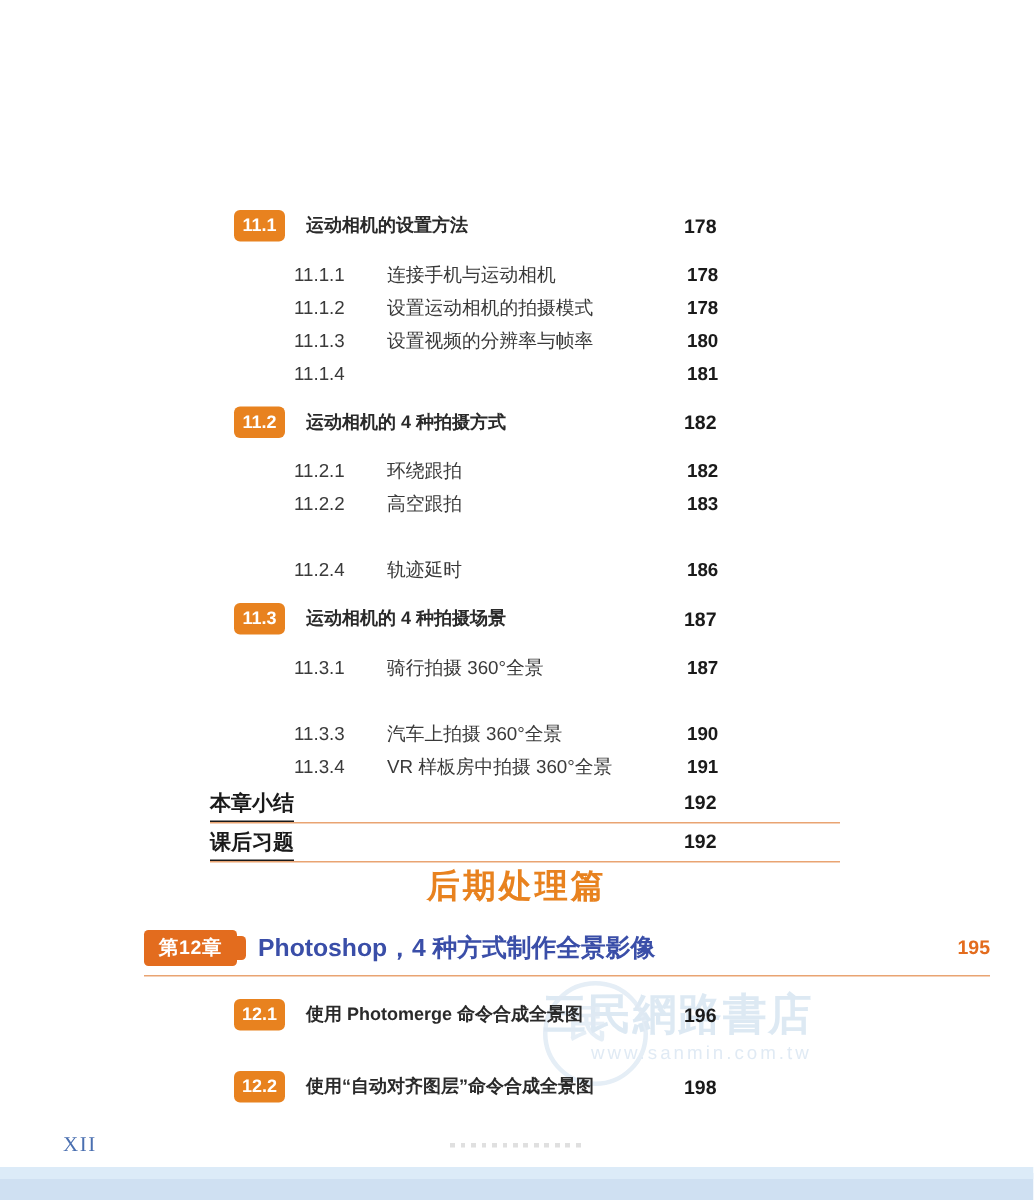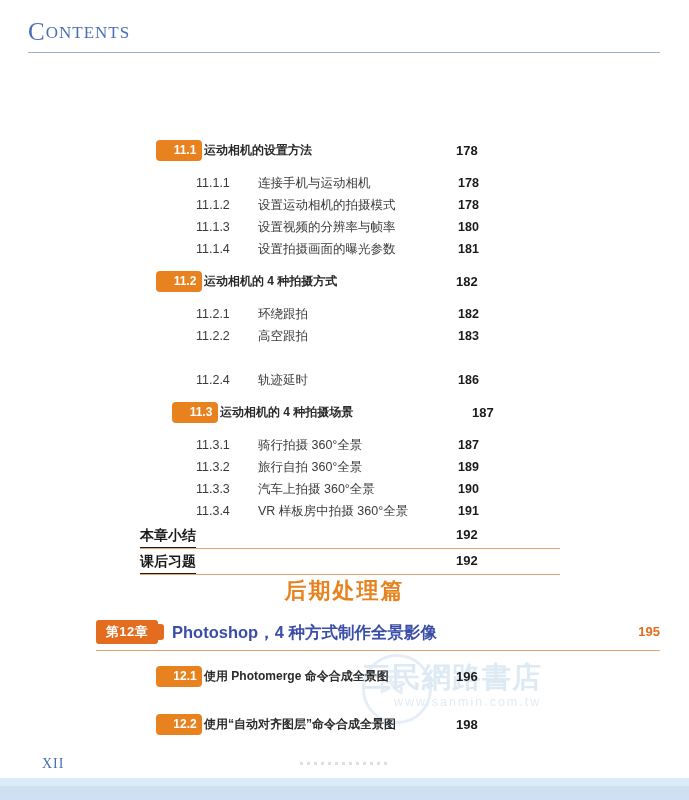--- a/index.html
+++ b/index.html
@@ -123,21 +123,20 @@
     top: 0;
     width: 34px;
     height: 21px;
     background: #e8821f;
     border-radius: 4px;
     color: #fff;
     font-size: 12px;
     font-weight: bold;
     text-align: center;
     line-height: 21px;
-    padding-left: 12px;
   }
   .sec-title {
     position: absolute;
     left: 48px;
     top: 0;
     height: 21px;
     line-height: 21px;
     font-size: 12px;
     font-weight: bold;
     color: #2a2a2a;
@@ -307,24 +306,20 @@
     height: 3px;
     background: repeating-linear-gradient(to right, #d8d8d8 0 3px, transparent 3px 7px);
     opacity: 0.8;
   }
 </style>
 </head>
 <body>
 
 <div class="page">
 
-  <div class="header">
-    <div class="contents-word"><span class="cap">C</span><span>ONTENTS</span></div>
-    <div class="header-rule"></div>
-  </div>
 
 
   <div class="sec" style="left:156px; top:140px; width:400px;">
     <div class="sec-badge">11.1</div>
     <div class="sec-title">运动相机的设置方法</div>
     <div class="sec-page" style="left:300px;">178</div>
   </div>
 
   <div class="sub" style="left:196px; top:174px; width:360px;">
     <div class="sub-num">11.1.1</div>
@@ -336,21 +331,20 @@
     <div class="sub-title">设置运动相机的拍摄模式</div>
     <div class="sub-page" style="left:262px;">178</div>
   </div>
   <div class="sub" style="left:196px; top:218px; width:360px;">
     <div class="sub-num">11.1.3</div>
     <div class="sub-title">设置视频的分辨率与帧率</div>
     <div class="sub-page" style="left:262px;">180</div>
   </div>
   <div class="sub" style="left:196px; top:240px; width:360px;">
     <div class="sub-num">11.1.4</div>
-    <div class="sub-title">设置拍摄画面的曝光参数</div>
     <div class="sub-page" style="left:262px;">181</div>
   </div>
 
   <div class="sec" style="left:156px; top:271px; width:400px;">
     <div class="sec-badge">11.2</div>
     <div class="sec-title">运动相机的 4 种拍摄方式</div>
     <div class="sec-page" style="left:300px;">182</div>
   </div>
 
   <div class="sub" style="left:196px; top:305px; width:360px;">
@@ -362,35 +356,30 @@
     <div class="sub-num">11.2.2</div>
     <div class="sub-title">高空跟拍</div>
     <div class="sub-page" style="left:262px;">183</div>
   </div>
   <div class="sub" style="left:196px; top:371px; width:360px;">
     <div class="sub-num">11.2.4</div>
     <div class="sub-title">轨迹延时</div>
     <div class="sub-page" style="left:262px;">186</div>
   </div>
 
-  <div class="sec" style="left:156px; top:402px; width:400px;margin-left:16px;">
+  <div class="sec" style="left:156px; top:402px; width:400px;">
     <div class="sec-badge">11.3</div>
     <div class="sec-title">运动相机的 4 种拍摄场景</div>
     <div class="sec-page" style="left:300px;">187</div>
   </div>
 
   <div class="sub" style="left:196px; top:436px; width:360px;">
     <div class="sub-num">11.3.1</div>
     <div class="sub-title">骑行拍摄 360°全景</div>
     <div class="sub-page" style="left:262px;">187</div>
-  </div>
-  <div class="sub" style="left:196px; top:458px; width:360px;">
-    <div class="sub-num">11.3.2</div>
-    <div class="sub-title">旅行自拍 360°全景</div>
-    <div class="sub-page" style="left:262px;">189</div>
   </div>
   <div class="sub" style="left:196px; top:480px; width:360px;">
     <div class="sub-num">11.3.3</div>
     <div class="sub-title">汽车上拍摄 360°全景</div>
     <div class="sub-page" style="left:262px;">190</div>
   </div>
   <div class="sub" style="left:196px; top:502px; width:360px;">
     <div class="sub-num">11.3.4</div>
     <div class="sub-title">VR 样板房中拍摄 360°全景</div>
     <div class="sub-page" style="left:262px;">191</div>

